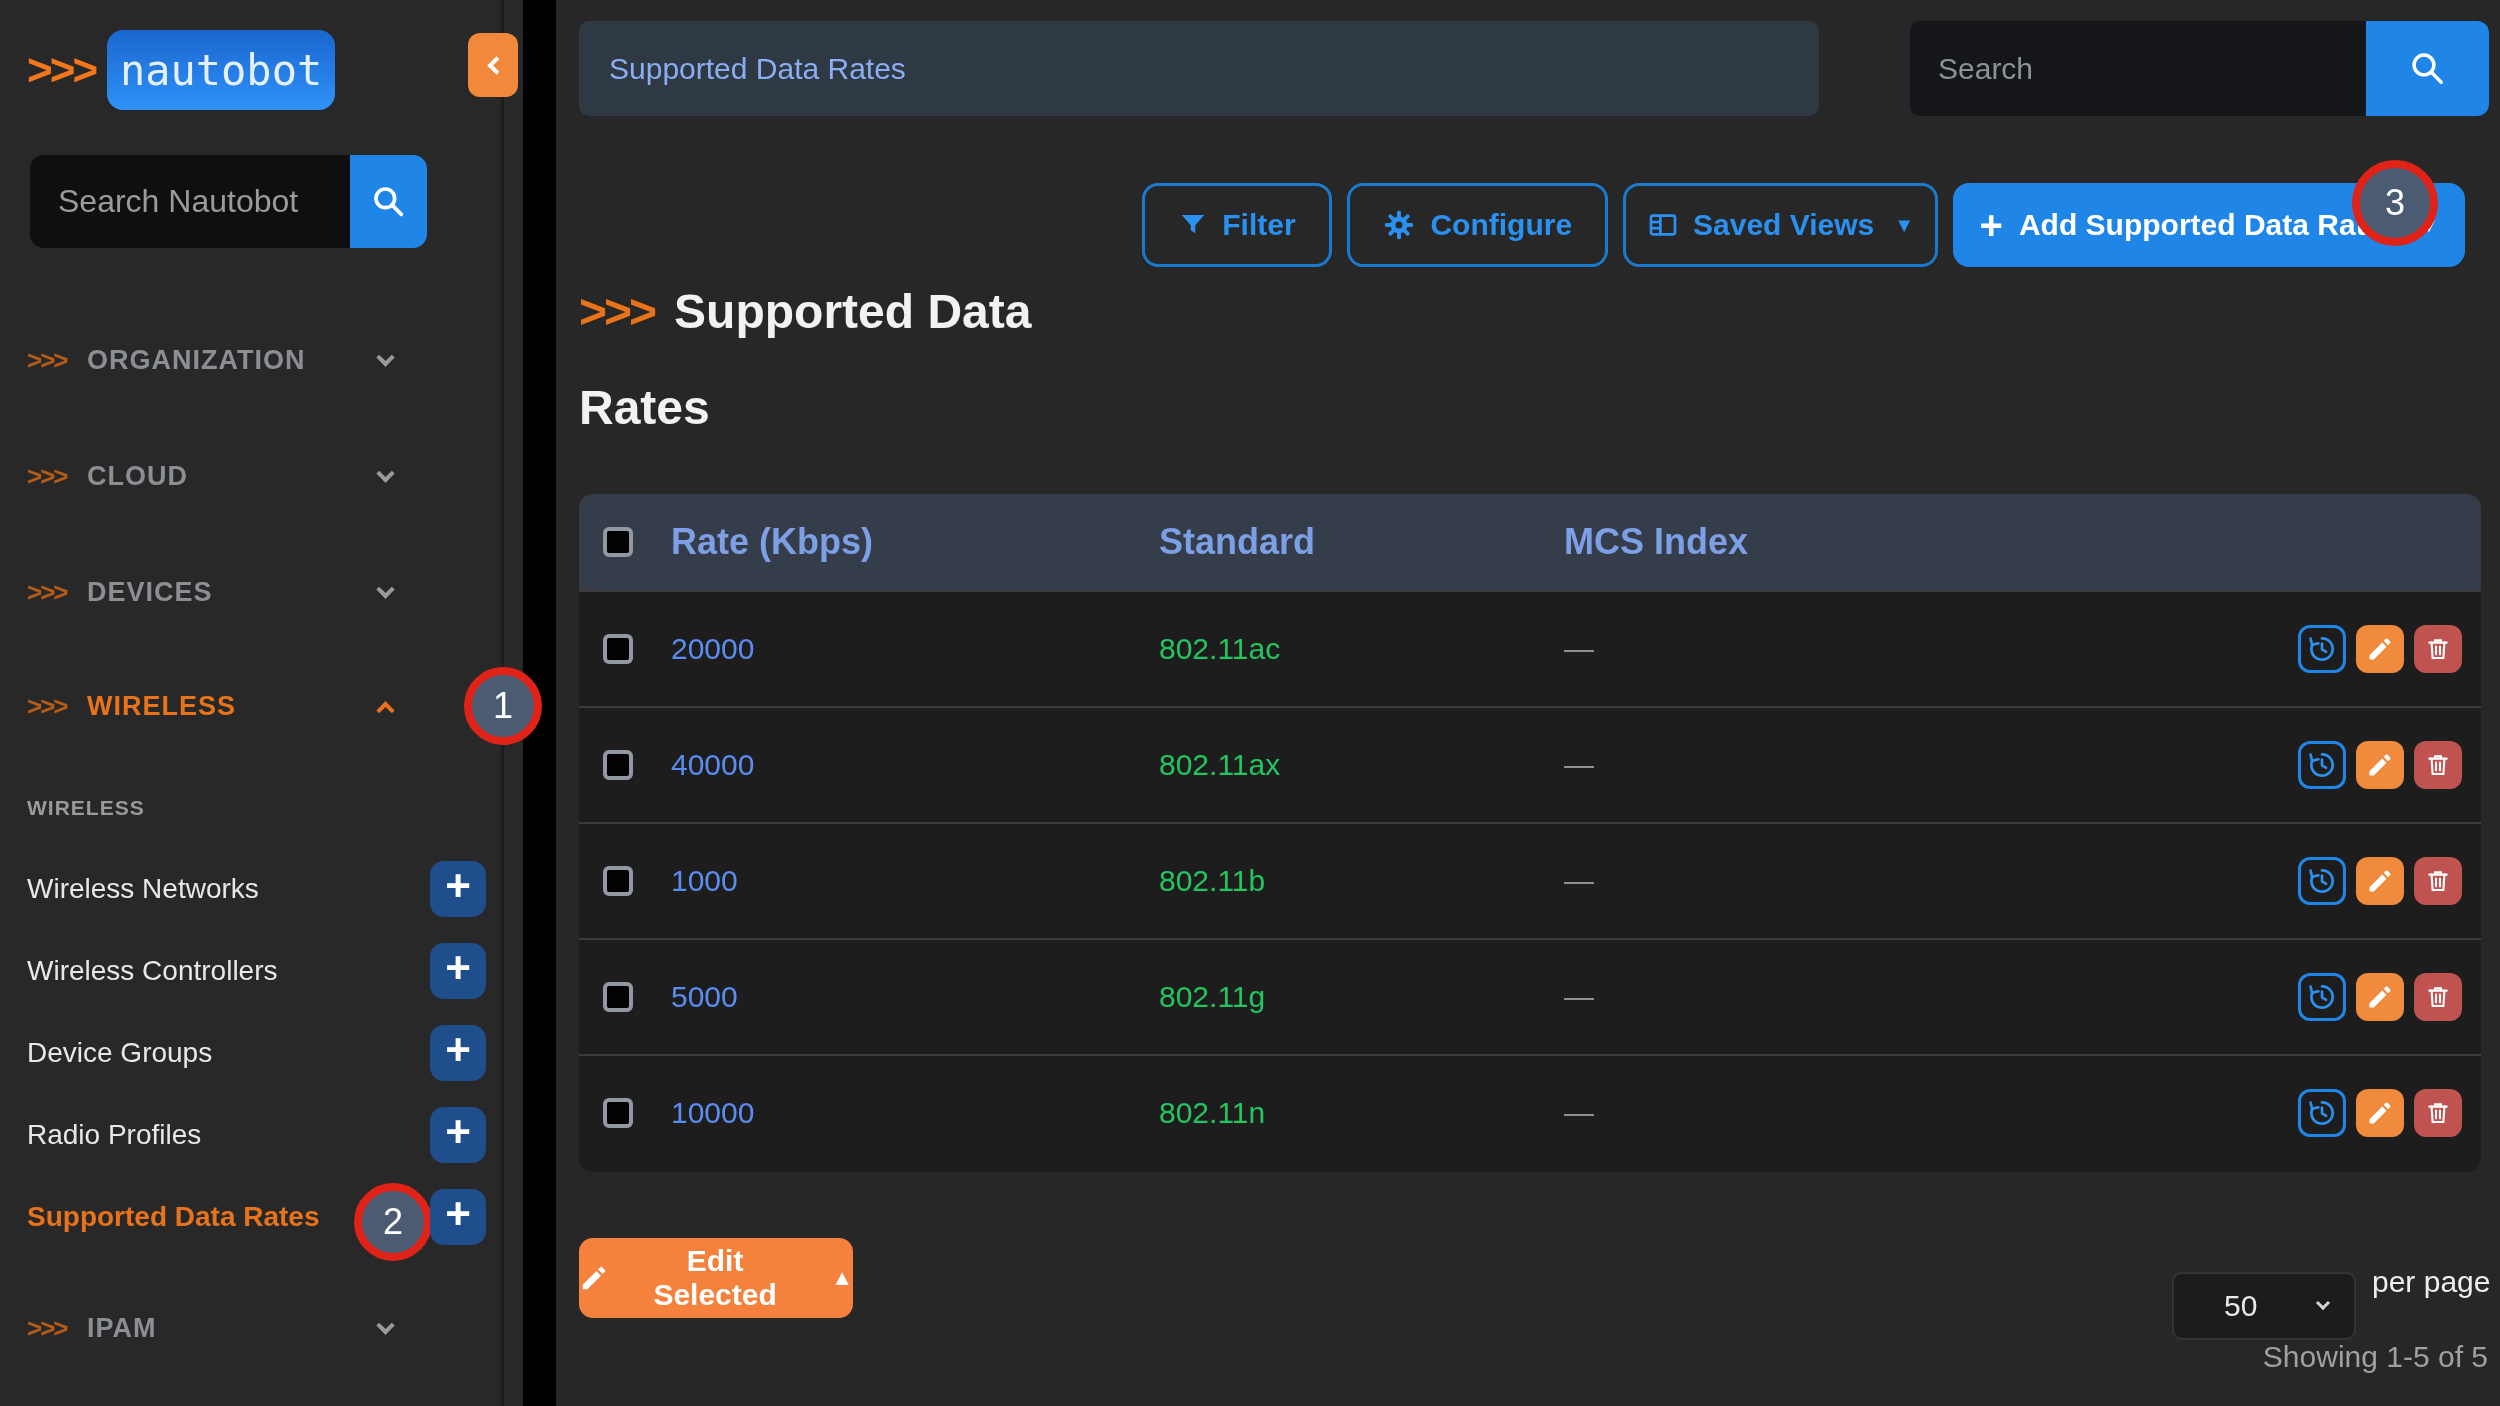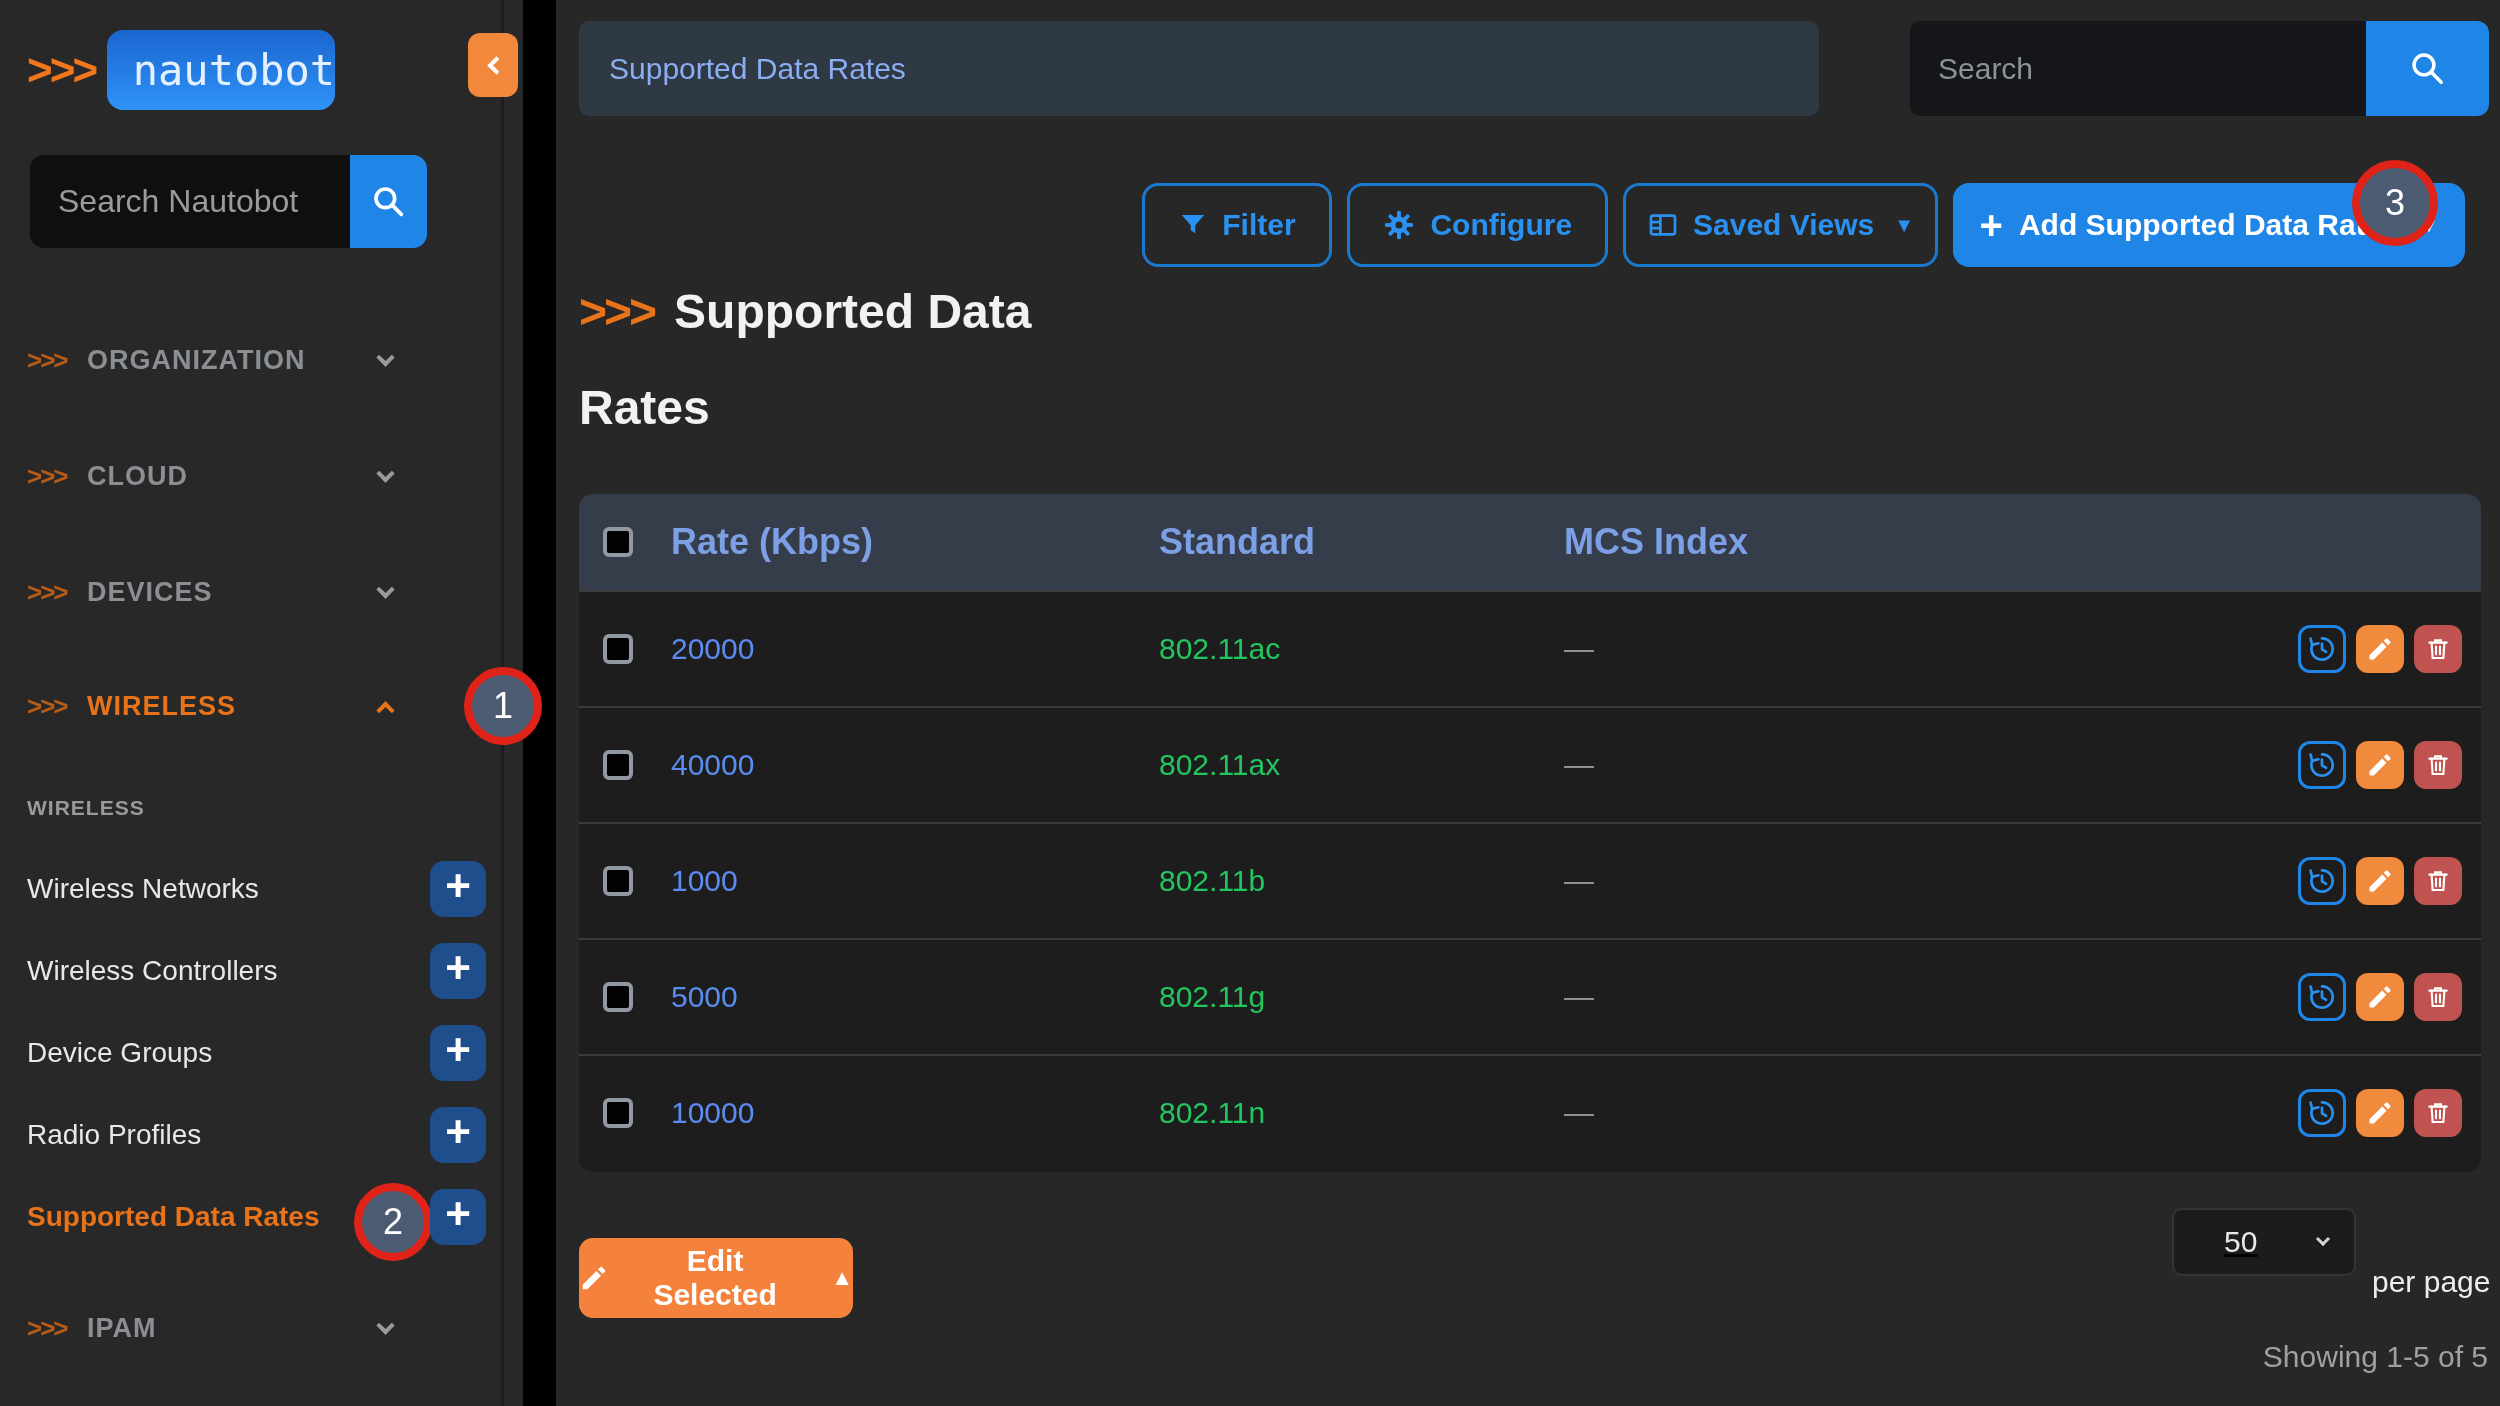--- a/index.html
+++ b/index.html
@@ -8,21 +8,21 @@
   #app { position:relative; width:2500px; height:1406px; background:#272727; overflow:hidden; }
 
   
   .sidebar { position:absolute; left:0; top:0; width:523px; height:1406px; background:#282828; }
   .sidebar-line { position:absolute; left:501px; top:0; width:3px; height:1406px; background:#1c1c1c; }
   .black-strip { position:absolute; left:523px; top:0; width:33px; height:1406px; background:#000; }
 
   .logo-row { position:absolute; left:27px; top:29px; height:82px; display:flex; align-items:center; }
   .logo-chevrons { color:#f2771c; font-weight:bold; font-size:44px; letter-spacing:-3px; margin-right:12px; }
   .logo-box { width:228px; height:80px; border-radius:16px; background:linear-gradient(180deg,#1a66cf 0%,#2f93f7 100%);
-              display:flex; align-items:center; justify-content:flex-end; }
+              display:flex; align-items:center; justify-content:center; }
   .logo-box span { font-family:"DejaVu Sans Mono", monospace; font-size:42px; color:#e4efff; }
 
   .collapse-btn { position:absolute; left:468px; top:33px; width:50px; height:64px; background:#f2883c; border:none;
                   border-radius:12px; z-index:15; display:flex; align-items:center; justify-content:center; cursor:pointer; }
   .chev { display:inline-block; border-style:solid; border-color:currentColor; border-width:0 4px 4px 0; width:16px; height:16px; }
   .chev.down { transform:rotate(45deg); margin-top:-6px; }
   .chev.up   { transform:rotate(225deg); margin-top:8px; }
   .chev.left { transform:rotate(135deg); width:13px; height:13px; border-width:0 4px 4px 0; color:#fff; margin-left:6px; }
 
   .sb-search { position:absolute; left:30px; top:155px; width:397px; height:93px; display:flex; }
@@ -93,22 +93,22 @@
              cursor:pointer; border:none; }
   .act-hist { background:transparent; border:3px solid #1f86e8; color:#2a91f0; }
   .act-edit { background:#f08a3c; color:#fff; }
   .act-del  { background:#c0534f; color:#fff; }
 
   
   .edit-selected { position:absolute; left:579px; top:1238px; width:274px; height:80px; background:#f5823c; border:none;
                    border-radius:14px; display:flex; align-items:center; justify-content:center; gap:14px;
                    color:#fff; font-size:30px; font-weight:bold; cursor:pointer; font-family:inherit; }
   .edit-selected .caret-up { margin-left:10px; font-size:22px; }
-  .per-page-select { position:absolute; left:2172px; top:1208px; width:184px; height:68px; background:#1a1c1e;
-                     border:2px solid #343434; border-radius:10px; display:flex; align-items:center; cursor:pointer;text-decoration:underline; }
+  .per-page-select { position:absolute; left:2172px; top:1272px; width:184px; height:68px; background:#1a1c1e;
+                     border:2px solid #343434; border-radius:10px; display:flex; align-items:center; cursor:pointer; }
   .per-page-select .val { color:#e8e8e8; font-size:30px; margin-left:50px; }
   .per-page-select .chev { position:absolute; right:26px; color:#d5d5d5; width:10px; height:10px; border-width:0 3px 3px 0; }
   .per-page-label { position:absolute; left:2372px; top:1265px; color:#eee; font-size:30px; }
   .showing { position:absolute; right:12px; top:1340px; color:#a0a0a0; font-size:30px; }
 
   
   .ann { position:absolute; border:8px solid #df2318; background:#4b5b71; border-radius:50%;
          display:flex; align-items:center; justify-content:center; color:#fff; font-size:36px; z-index:30; }
   .ann-1 { left:464px; top:667px; width:78px; height:78px; }
   .ann-2 { left:354px; top:1183px; width:78px; height:78px; z-index:8; }

